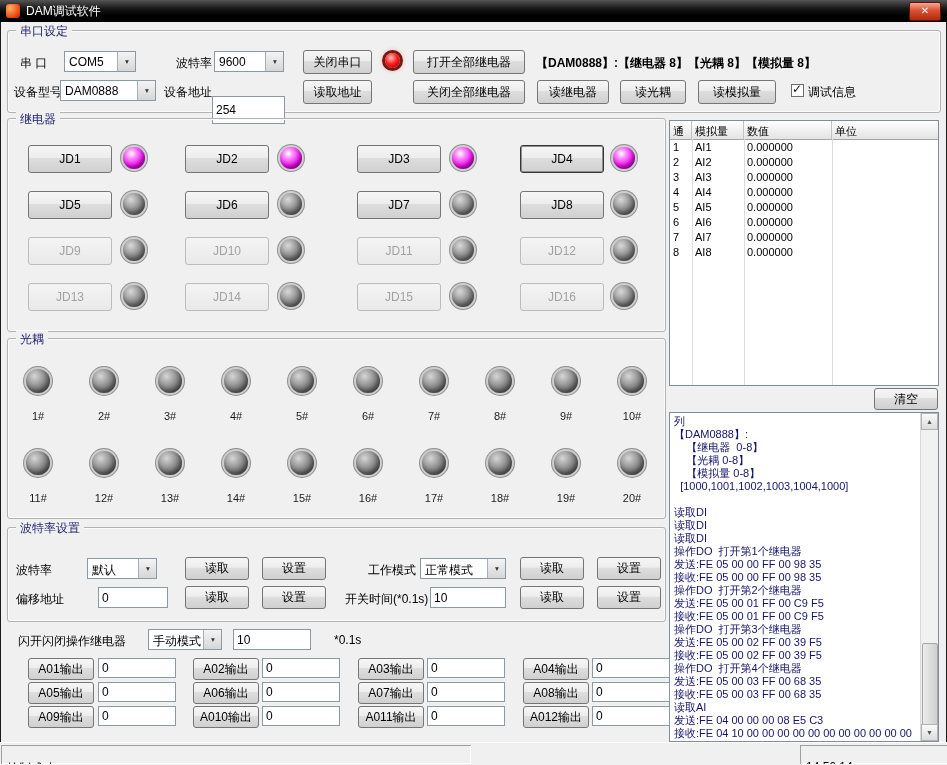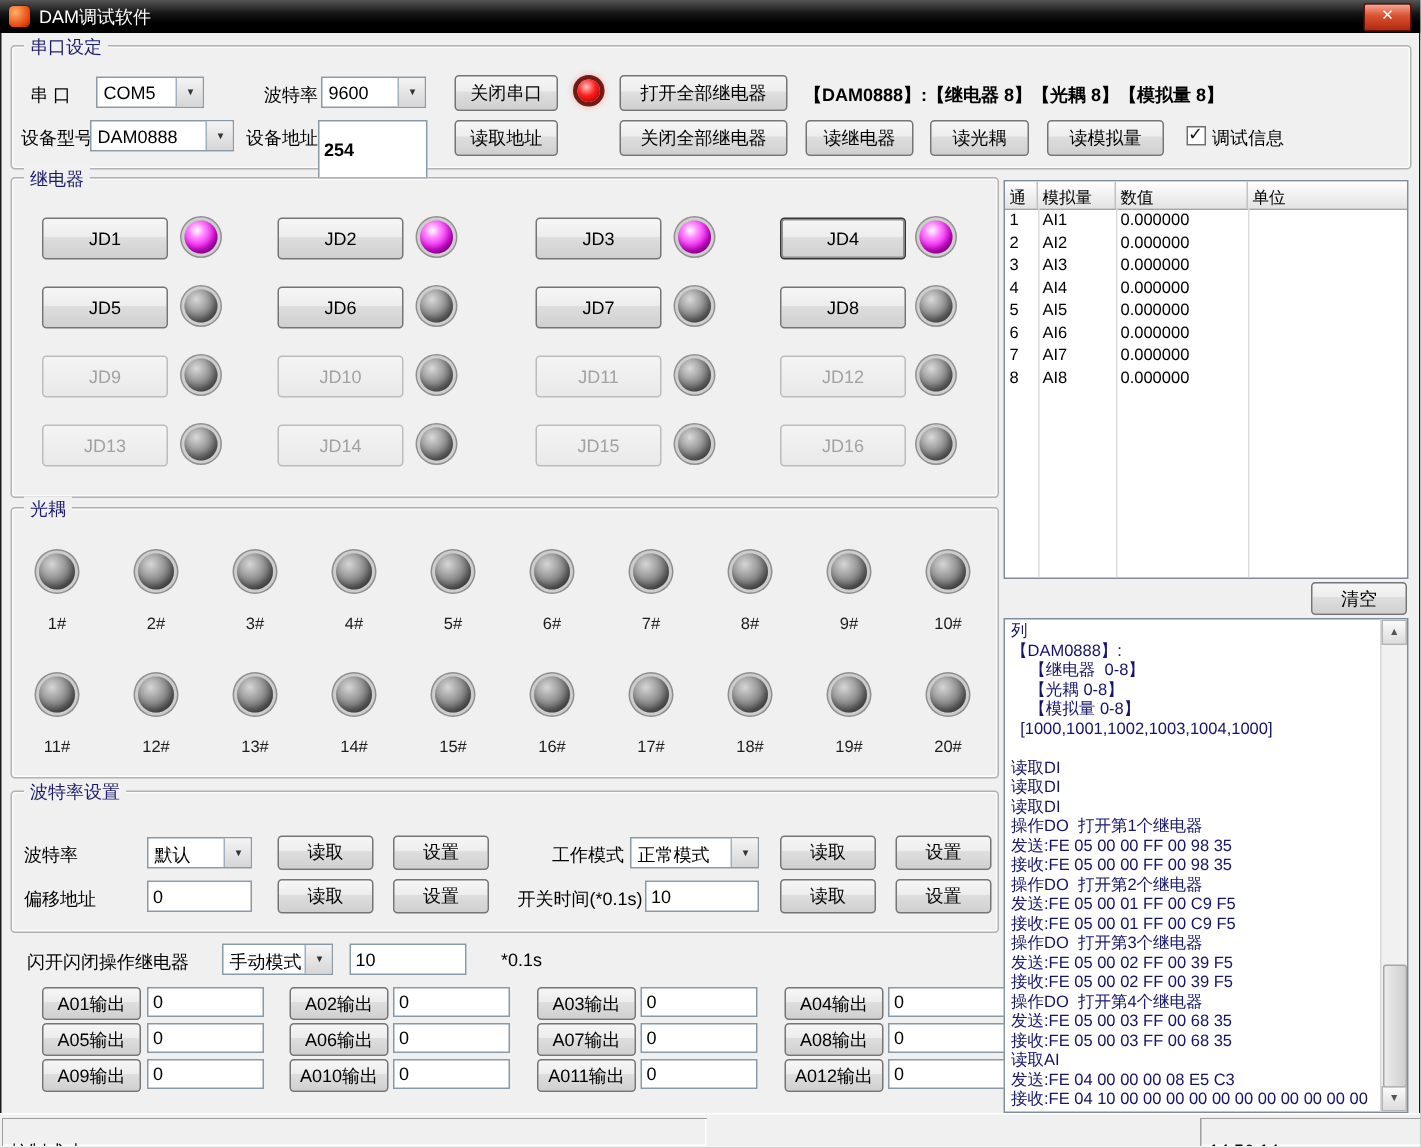--- a/index.html
+++ b/index.html
@@ -105,21 +105,21 @@
   <div class="led" style="left:385px;top:53px"></div>
   <div class="btn" style="left:413px;top:50px;width:110px;height:22px">打开全部继电器</div>
   <span class="devinfo" style="left:536px;top:55px">【DAM0888】:【继电器  8】【光耦 8】【模拟量 8】</span>
 
   <span class="lbl" style="left:14px;top:84px">设备型号</span>
   <div class="combo" style="left:60px;top:80px;width:96px">
     <span class="cval">DAM0888</span>
     <span class="carrow"></span>
   </div>
   <span class="lbl" style="left:164px;top:84px">设备地址</span>
-  <input class="tin" style="left: 212px; top: 80px; width: 73px; height: 39px; font-weight: bold;" value="254">
+  <input class="tin" style="left: 212px; top: 96px; width: 73px; height: 28px;" value="254">
   <div class="btn" style="left:303px;top:80px;width:67px;height:22px">读取地址</div>
   <div class="btn" style="left:413px;top:80px;width:110px;height:22px">关闭全部继电器</div>
   <div class="btn" style="left:537px;top:80px;width:70px;height:22px">读继电器</div>
   <div class="btn" style="left:620px;top:80px;width:64px;height:22px">读光耦</div>
   <div class="btn" style="left:698px;top:80px;width:76px;height:22px">读模拟量</div>
   <div class="checkbox checked" style="left:791px;top:84px"></div>
   <span class="lbl" style="left:808px;top:84px">调试信息</span>
 
   <div class="groupbox" style="left:7px;top:118px;width:657px;height:212px"></div>
   <span class="gb-title" style="left:16px;top:111px">继电器</span>
@@ -297,21 +297,21 @@
       <div class="sbtn up"></div>
       <div class="sthumb"></div>
       <div class="sbtn down"></div>
     </div>
   </div>
 
   <div class="groupbox" style="left:7px;top:527px;width:657px;height:93px"></div>
   <span class="gb-title" style="left:16px;top:520px">波特率设置</span>
 
   <span class="lbl" style="left:16px;top:562px">波特率</span>
-  <div class="combo" style="left:98px;top:558px;width:70px">
+  <div class="combo" style="left:87px;top:558px;width:70px">
     <span class="cval">默认</span>
     <span class="carrow"></span>
   </div>
   <div class="btn" style="left:185px;top:557px;width:62px;height:21px">读取</div>
   <div class="btn" style="left:262px;top:557px;width:62px;height:21px">设置</div>
 
   <span class="lbl" style="left:368px;top:562px">工作模式</span>
   <div class="combo" style="left:420px;top:558px;width:86px">
     <span class="cval">正常模式</span>
     <span class="carrow"></span>

